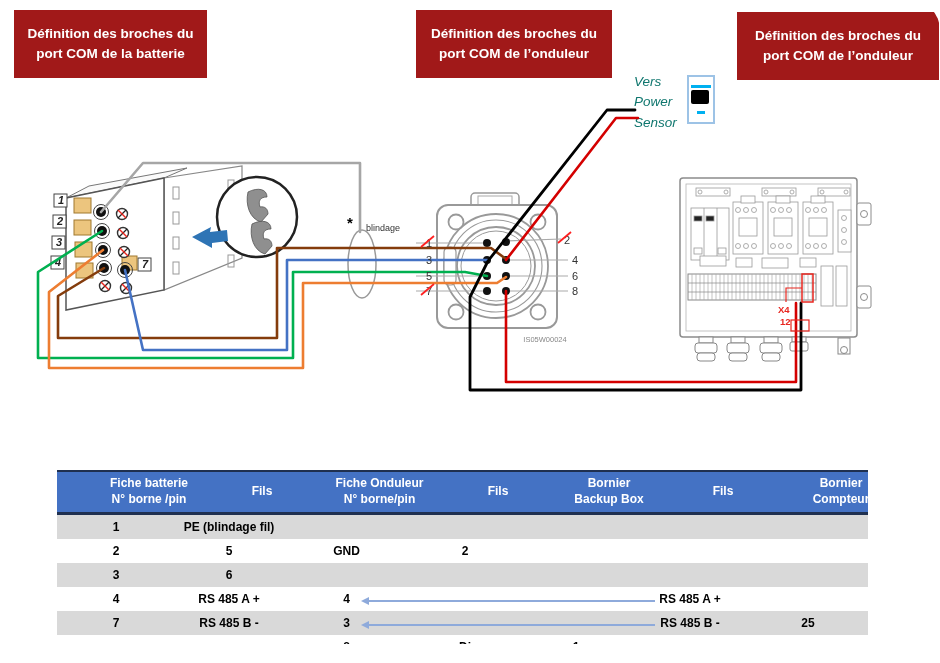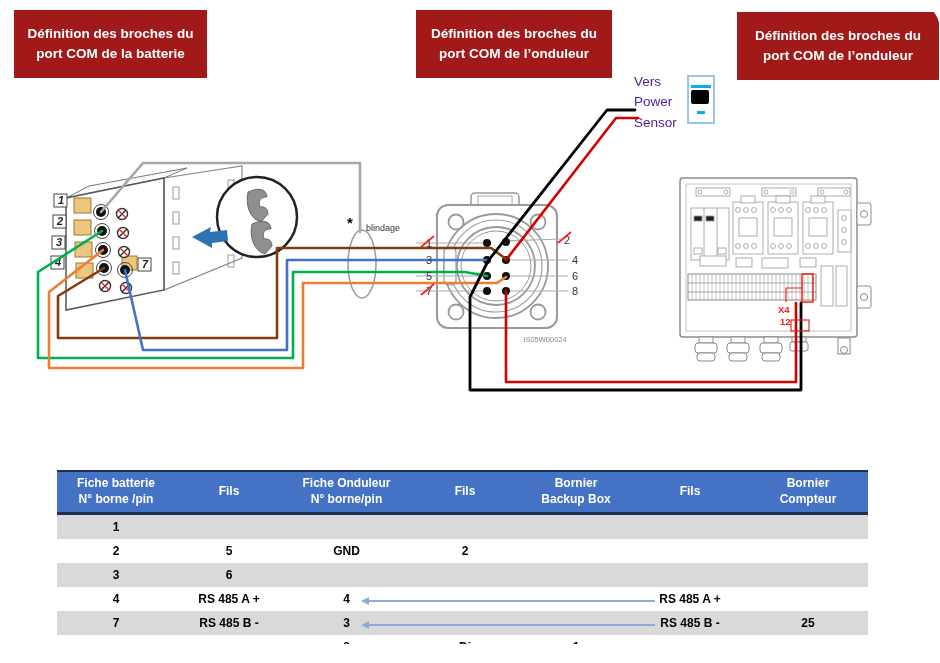--- a/index.html
+++ b/index.html
@@ -4,33 +4,33 @@
 <style>
   html,body{margin:0;padding:0;background:#fff;}
   #canvas{position:relative;width:940px;height:644px;background:#fff;overflow:hidden;
           font-family:"Liberation Sans",sans-serif;border-radius:30px;}
   .banner{position:absolute;background:#A11919;color:#fff;font-weight:bold;font-size:13.5px;
           line-height:1.45;display:flex;align-items:center;justify-content:center;text-align:center;
           white-space:pre-line;}
   #banner-battery{left:14px;top:10px;width:193px;height:68px;}
   #banner-inverter-left{left:416px;top:10px;width:196px;height:68px;}
   #banner-inverter-right{left:737px;top:12px;width:202px;height:68px;}
-  #power-sensor-label{position:absolute;left:634px;top:72px;font-size:13.5px;color:#4c1d95;
-          line-height:1.5;white-space:pre-line;}
+  #power-sensor-label{position:absolute;left:634px;top:72px;font-size:13.5px;color:#0f766e;
+          line-height:1.5;white-space:pre-line;font-style:italic;}
   #power-sensor-icon{position:absolute;left:687px;top:75px;width:24px;height:45px;
           border:2px solid #9DC3E6;background:#fff;}
   #power-sensor-icon .bar{position:absolute;left:2px;right:2px;top:8px;height:3px;background:#00B0F0;}
   #power-sensor-icon .screen{position:absolute;left:2px;top:13px;width:18px;height:14px;background:#000;border-radius:2px;}
   #power-sensor-icon .dash{position:absolute;left:8px;top:34px;width:8px;height:3px;background:#00B0F0;}
   #diagram-svg{position:absolute;left:0;top:0;}
 
   
   #pin-table{position:absolute;left:57px;top:470px;width:811px;border-top:2px solid #1F3050;}
   .trow{display:grid;grid-template-columns:118px 108px 127px 110px 112px 116px 120px;}
-  .trow.head{background:#4472C4;color:#fff;border-bottom:3px solid #1F3050;}
+  .trow.head{background:#4472C4;color:#fff;border-bottom:3px solid #1F3050;padding-left:33px;}
   .trow.head .cell{height:40px;font-weight:bold;font-size:12px;line-height:1.3;
           display:flex;align-items:center;justify-content:center;text-align:center;white-space:pre-line;}
   .trow.body .cell{height:24px;font-weight:bold;font-size:12px;color:#000;
           display:flex;align-items:center;justify-content:center;}
   .trow.gray{background:#D9D9D9;}
   .trow.white{background:#fff;}
   #table-bottom{border-bottom:3px solid #000;}
   .rs-arrow{position:absolute;left:312px;width:286px;height:0;border-top:2px solid #8EAADB;}
   .rs-arrow .tip{position:absolute;left:-8px;top:-5px;width:0;height:0;
           border-top:4px solid transparent;border-bottom:4px solid transparent;border-right:8px solid #8EAADB;}
@@ -337,20 +337,21 @@
       <div class="cell">Fils</div>
       <div class="cell">Bornier
 Backup Box</div>
       <div class="cell">Fils</div>
       <div class="cell">Bornier
 Compteur</div>
     </div>
 
     <div class="trow body gray">
       <div class="cell">1</div>
+      <div class="cell">PE (blindage fil)</div>
       <div class="cell"></div>
       <div class="cell"></div>
       <div class="cell"></div>
       <div class="cell"></div>
       <div class="cell"></div>
     </div>
     <div class="trow body white">
       <div class="cell">2</div>
       <div class="cell">5</div>
       <div class="cell">GND</div>

